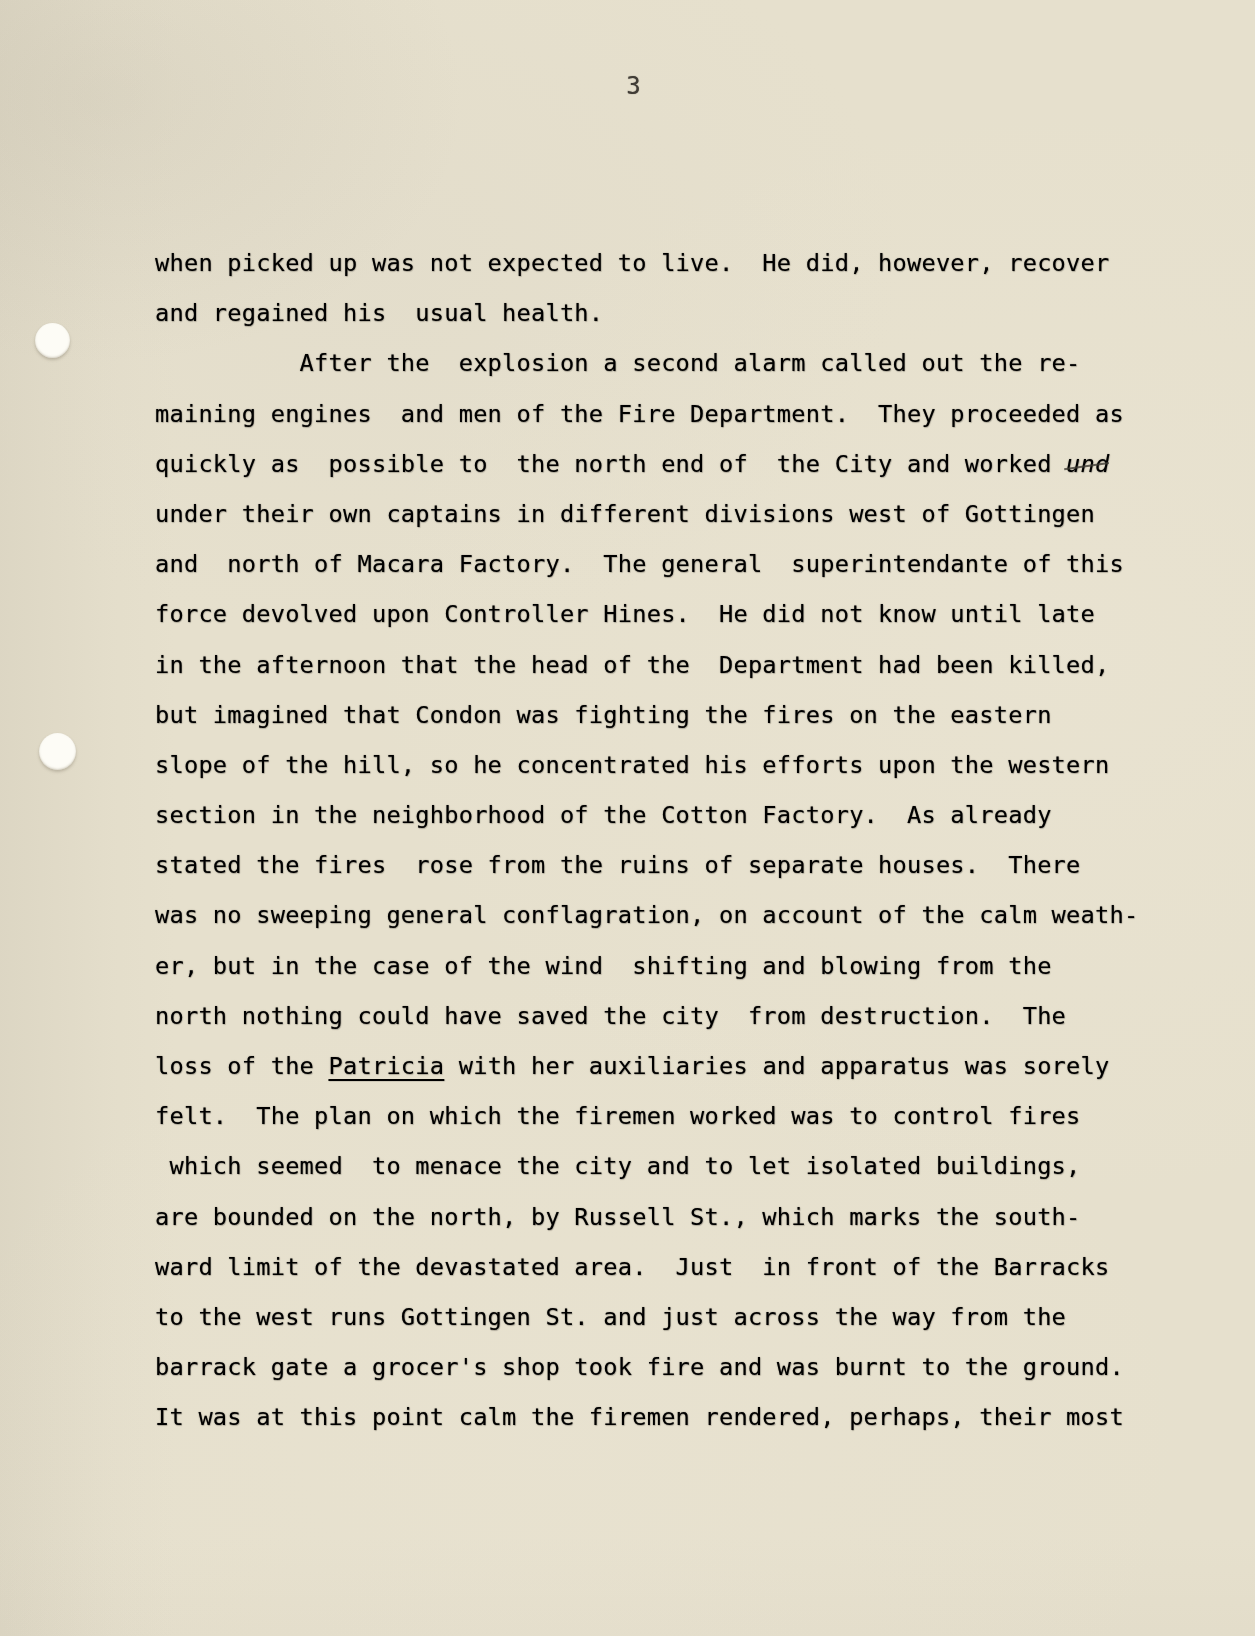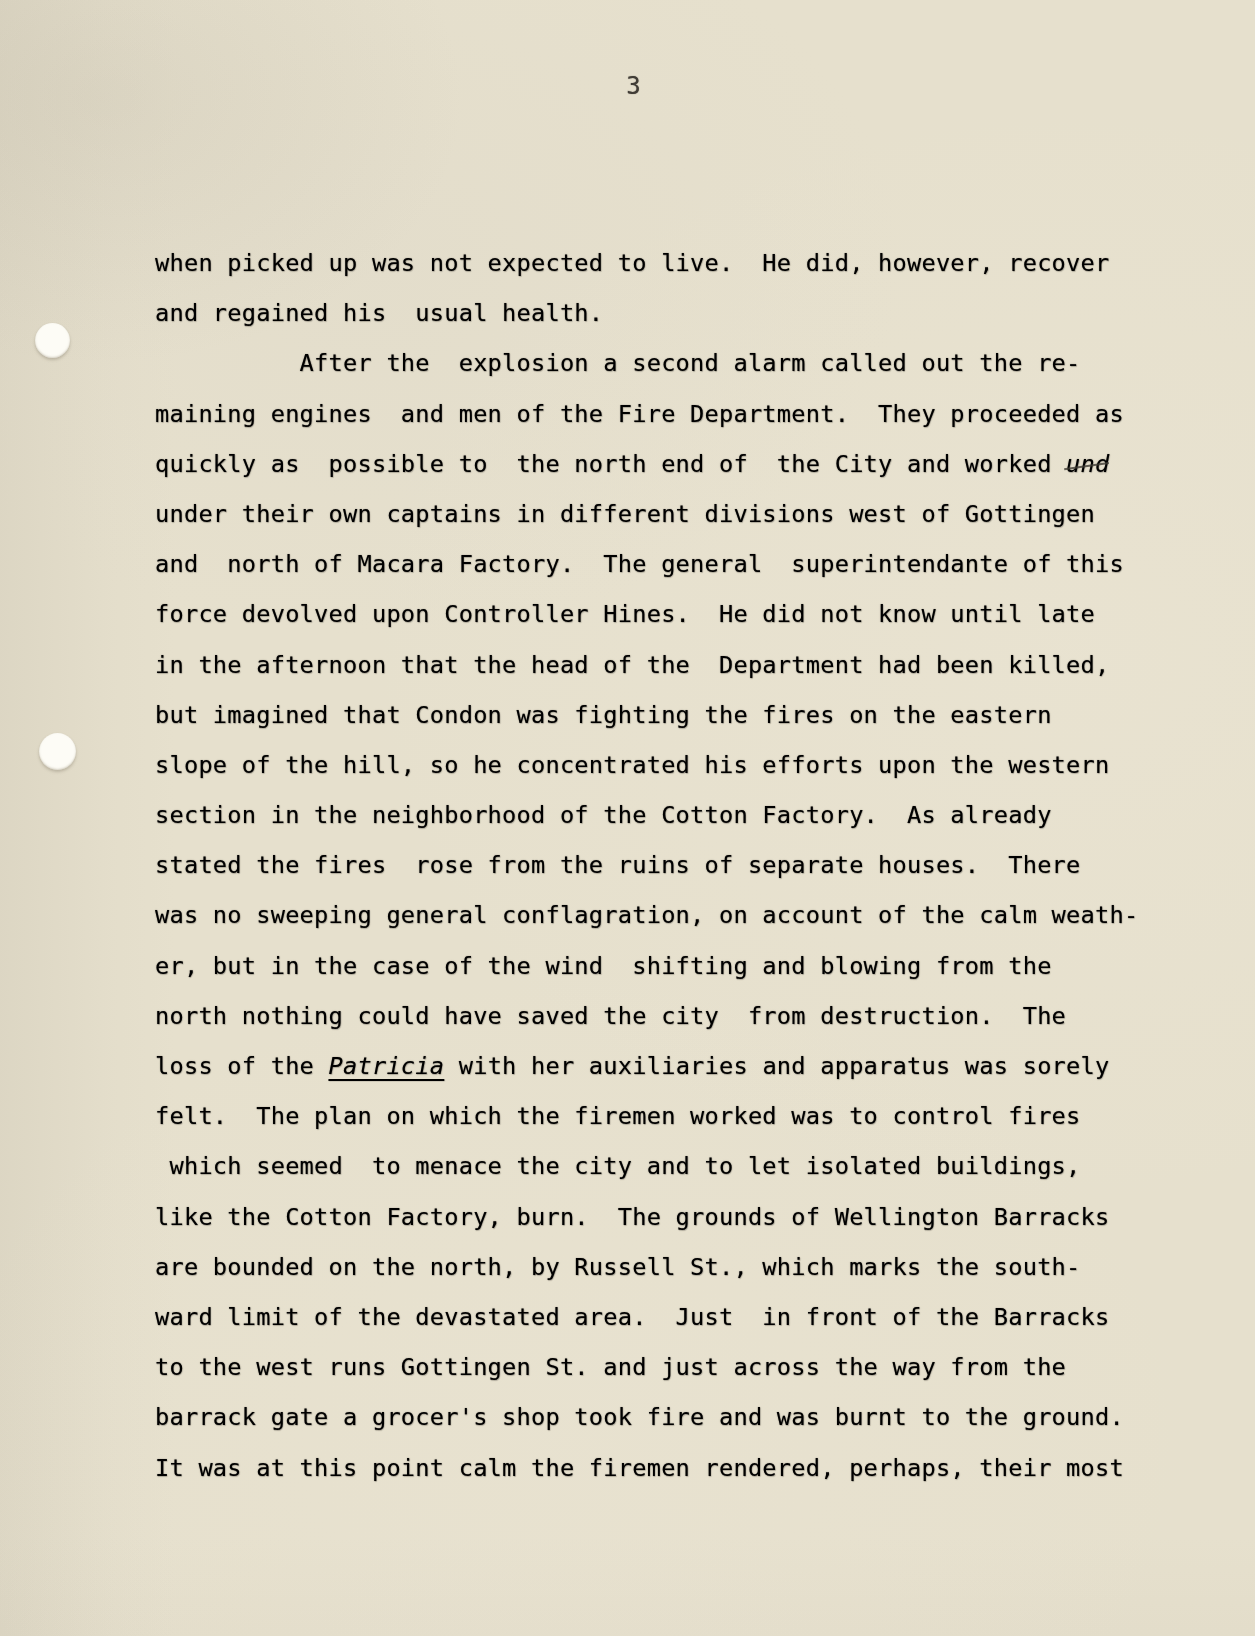--- a/index.html
+++ b/index.html
@@ -63,21 +63,20 @@
   }
   .line {
     white-space: pre;
     height: 50.2px;
   }
   .line span { white-space: pre; }
   .u {
     text-decoration: underline;
     text-decoration-thickness: 2px;
     text-underline-offset: 5px;
-    font-style: italic;
   }
   .strike {
     position: relative;
     font-style: italic;
   }
   .strike::after {
     content: "";
     position: absolute;
     left: -2px;
     right: 0;
@@ -109,19 +108,18 @@
     <div class="line"><span>but imagined that Condon was fighting the fires on the eastern</span></div>
     <div class="line"><span>slope of the hill, so he concentrated his efforts upon the western</span></div>
     <div class="line"><span>section in the neighborhood of the Cotton Factory.  As already</span></div>
     <div class="line"><span>stated the fires  rose from the ruins of separate houses.  There</span></div>
     <div class="line"><span>was no sweeping general conflagration, on account of the calm weath-</span></div>
     <div class="line"><span>er, but in the case of the wind  shifting and blowing from the</span></div>
     <div class="line"><span>north nothing could have saved the city  from destruction.  The</span></div>
     <div class="line"><span>loss of the </span><span class="u">Patricia</span><span> with her auxiliaries and apparatus was sorely</span></div>
     <div class="line"><span>felt.  The plan on which the firemen worked was to control fires</span></div>
     <div class="line"><span> which seemed  to menace the city and to let isolated buildings,</span></div>
-    <div class="line"><span>like the Cotton Factory, burn.  The grounds of Wellington Barracks</span></div>
     <div class="line"><span>are bounded on the north, by Russell St., which marks the south-</span></div>
     <div class="line"><span>ward limit of the devastated area.  Just  in front of the Barracks</span></div>
     <div class="line"><span>to the west runs Gottingen St. and just across the way from the</span></div>
     <div class="line"><span>barrack gate a grocer's shop took fire and was burnt to the ground.</span></div>
     <div class="line"><span>It was at this point calm the firemen rendered, perhaps, their most</span></div>
   </div>
 
 </body></html>

